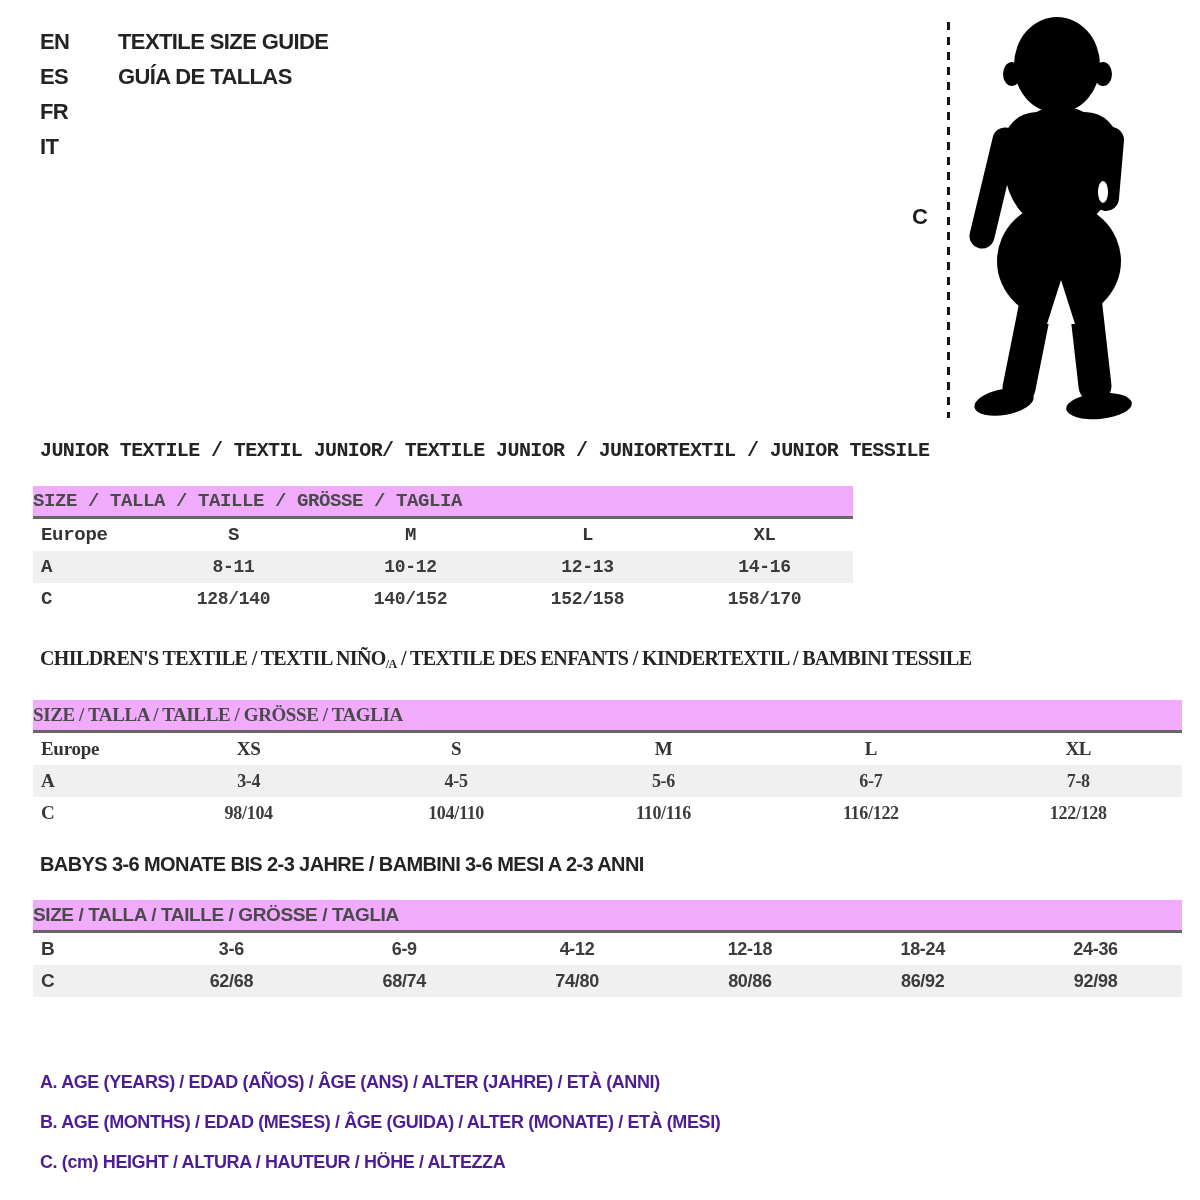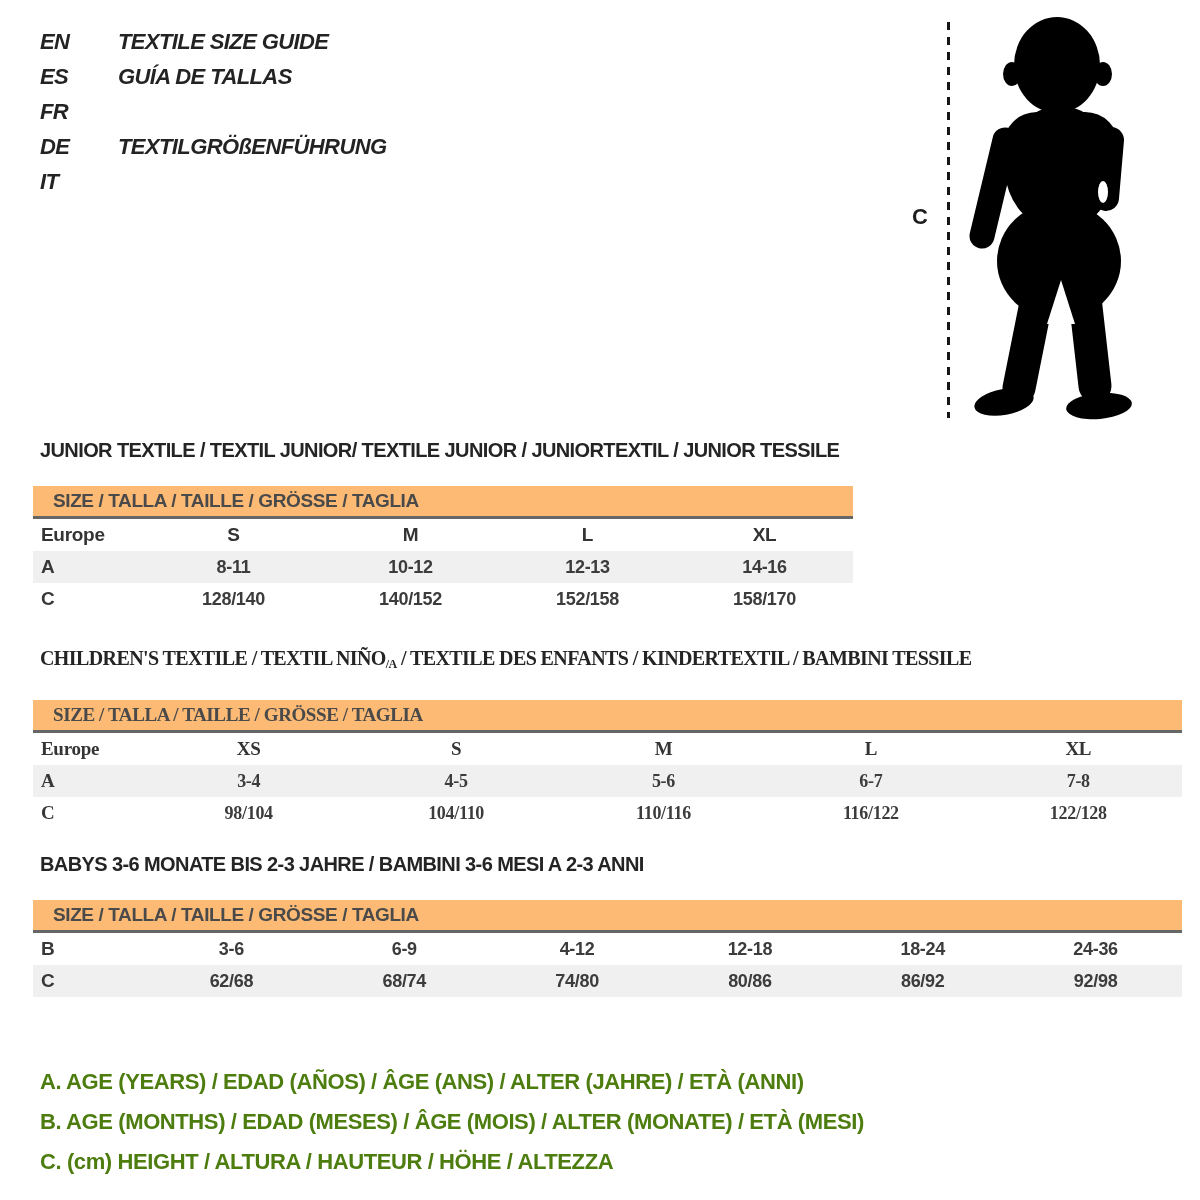--- a/index.html
+++ b/index.html
@@ -6,99 +6,95 @@
   .canvas{
     position:relative;
     width:1200px;height:1200px;
     background:#ffffff;
     font-family:"Liberation Sans","DejaVu Sans",sans-serif;
     color:#2b2b2b;
     overflow:hidden;
   }
   
   .lang-block{position:absolute;left:40px;top:24px;}
-  .lang-row{display:grid;grid-template-columns:78px auto;line-height:35px;font-style:italic;}
+  .lang-row{display:grid;grid-template-columns:78px auto;line-height:35px;}
   .lang-code,.lang-title{
     font-size:22px;font-weight:bold;letter-spacing:-0.6px;color:#232323;
     white-space:nowrap;
   }
   
   .measure-line{
     position:absolute;left:947px;top:22px;width:3px;height:396px;
     background:repeating-linear-gradient(180deg,#161616 0 8px,transparent 8px 15px);
   }
   .measure-label{
     position:absolute;left:912px;top:204px;
     font-size:22px;font-weight:bold;color:#1d1d1d;
   }
   .toddler{position:absolute;left:957px;top:8px;}
   
   .section{position:absolute;left:33px;}
-  .section-junior{top:434px;}
+  .section-junior{top:434px;font-family:Liberation Mono, monospace;}
   .section-children{top:642px;font-family:Liberation Serif, serif;}
   .section-babies{top:848px;}
   .section-title{
     margin:0 0 0 7px;
     font-size:20px;font-weight:bold;letter-spacing:-0.6px;color:#242424;
     line-height:33px;white-space:nowrap;
   }
   .section-title sub{font-size:0.60em;vertical-align:-0.25em;font-weight:bold;}
   .table-wrap{margin-top:19px;}
   .size-table{border-collapse:collapse;table-layout:fixed;}
   .section-junior .size-table{width:820px;}
   .section-children .size-table,
   .section-babies .size-table{width:1149px;}
   .size-table th{
-    background:#fdba74;
+    background:#f0abfc;
     border-bottom:3px solid #666666;
     text-align:left;
     height:28px;
-    padding:1px 0 1px 20px;
+    padding:1px 0 1px 0;
     font-size:19px;font-weight:bold;letter-spacing:-0.4px;color:#4a4a4a;
     white-space:nowrap;
   }
   .size-table td{
     height:32px;
     text-align:center;
     font-size:18px;font-weight:bold;letter-spacing:-0.3px;color:#3c3c3c;
     white-space:nowrap;
     padding:0;
     margin-top:8px;
   }
   .size-table td.row-label{text-align:left;padding-left:8px;font-size:19px;color:#383838;}
   .size-table tr.shaded td{background:#f0f0f0;}
   .size-table tr.size-row td{font-size:19px;color:#343434;}
   
   .legend{position:absolute;left:40px;top:1062px;}
   .legend-line{
     line-height:40px;
-    font-size:22px;font-weight:bold;letter-spacing:-0.4px;color:#4d7c0f;
+    font-size:18px;font-weight:bold;letter-spacing:-0.4px;color:#4c1d95;
     white-space:nowrap;
   }
 </style>
 </head>
 <body>
 
 <div class="canvas">
 
   <div class="lang-block" id="lang-list">
       <div class="lang-row">
         <span class="lang-code">EN</span>
         <span class="lang-title">TEXTILE SIZE GUIDE</span>
       </div>
       <div class="lang-row">
         <span class="lang-code">ES</span>
         <span class="lang-title">GUÍA DE TALLAS</span>
       </div>
       <div class="lang-row">
         <span class="lang-code">FR</span>
-      </div>
-      <div class="lang-row">
-        <span class="lang-code">DE</span>
-        <span class="lang-title">TEXTILGRÖßENFÜHRUNG</span>
       </div>
       <div class="lang-row">
         <span class="lang-code">IT</span>
       </div>
     </div>
 
   <div class="measure-line"></div>
   <div class="measure-label">C</div>
 
   <svg class="toddler" width="186" height="414" viewBox="0 0 186 414" aria-hidden="true">
@@ -255,17 +251,17 @@
                 <td>92/98</td>
               </tr>
             </tbody>
           </table>
         </div>
       </section>
     </div>
 
   <div class="legend" id="legend">
       <div class="legend-line">A. AGE (YEARS) / EDAD (AÑOS) / ÂGE (ANS) / ALTER (JAHRE) / ETÀ (ANNI)</div>
-      <div class="legend-line">B. AGE (MONTHS) / EDAD (MESES) / ÂGE (MOIS) / ALTER (MONATE) / ETÀ (MESI)</div>
+      <div class="legend-line">B. AGE (MONTHS) / EDAD (MESES) / ÂGE (GUIDA) / ALTER (MONATE) / ETÀ (MESI)</div>
       <div class="legend-line">C. (cm) HEIGHT / ALTURA / HAUTEUR / HÖHE / ALTEZZA</div>
     </div>
 
 </div>
 
 </body></html>

